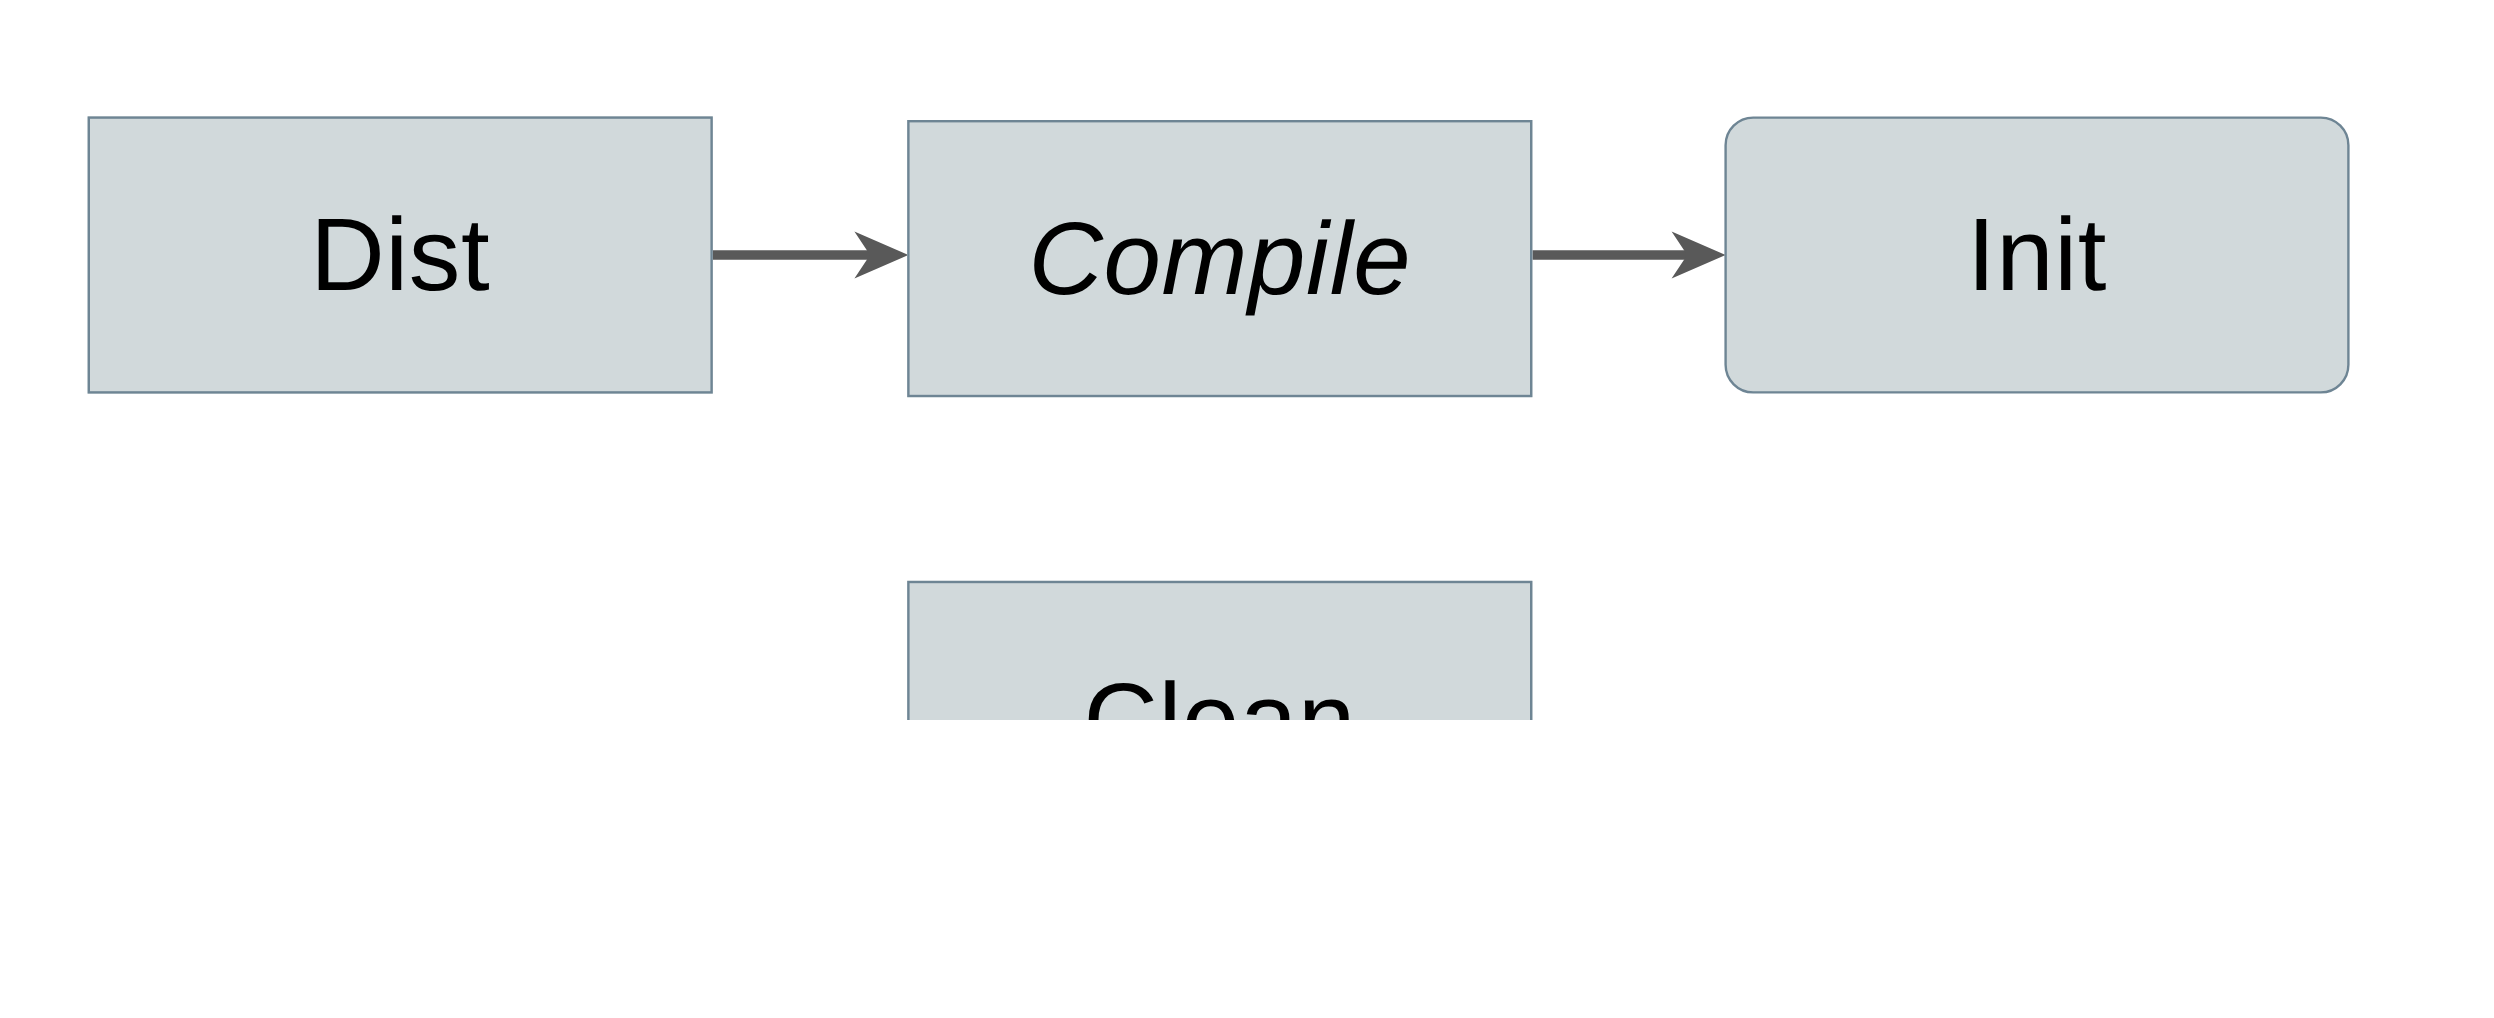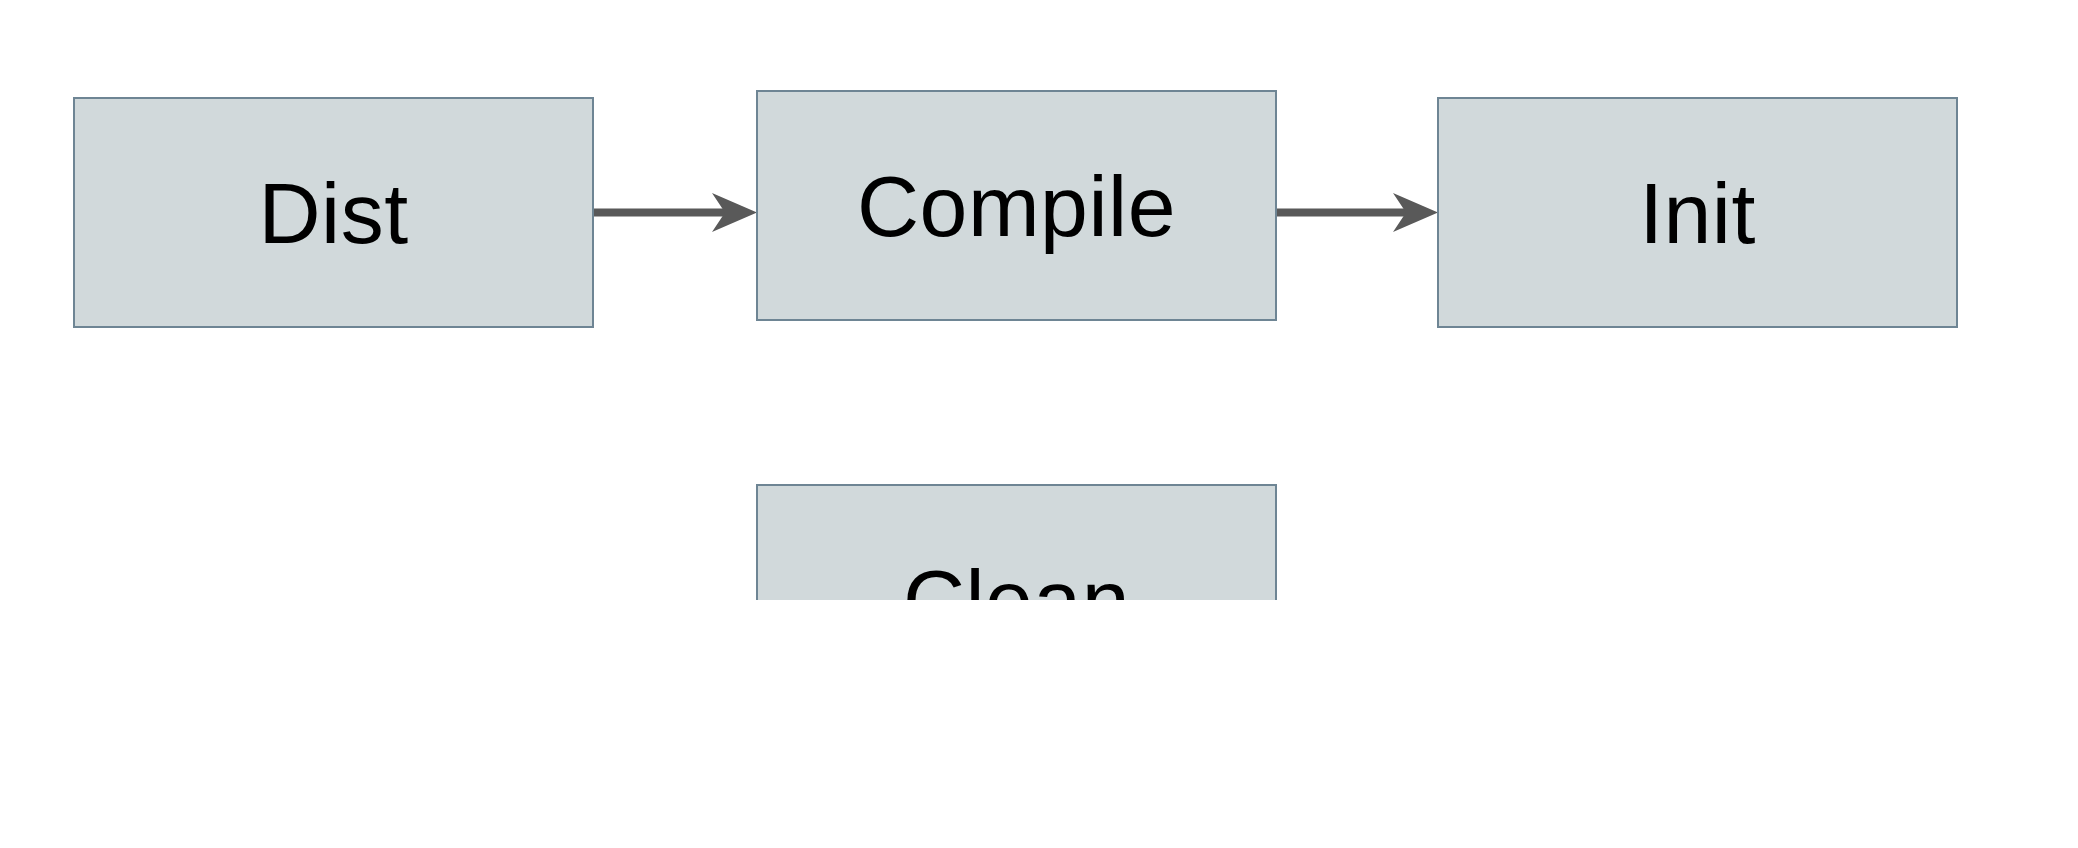--- a/index.html
+++ b/index.html
@@ -27,22 +27,22 @@
     box-sizing: content-box;
   }
   .node .label {
     color: #000000;
     font-size: 86px;
     line-height: 1;
     letter-spacing: 0.5px;
     white-space: nowrap;
   }
   .node-dist    { left: 73px;   top: 97px; }
-  .node-compile { left: 756px;  top: 90px; }
-  .node-init    { left: 1437px; top: 97px; }
+  .node-compile { left: 756px;  top: 100px; font-style: italic; }
+  .node-init    { left: 1437px; top: 97px; border-radius: 24px; }
   .node-clean   { left: 756px;  top: 484px; }
   .edge-layer {
     position: absolute;
     left: 0; top: 0;
     width: 2078px;
     height: 848px;
   }
   .edge-shaft {
     stroke: #595959;
     stroke-width: 8;

